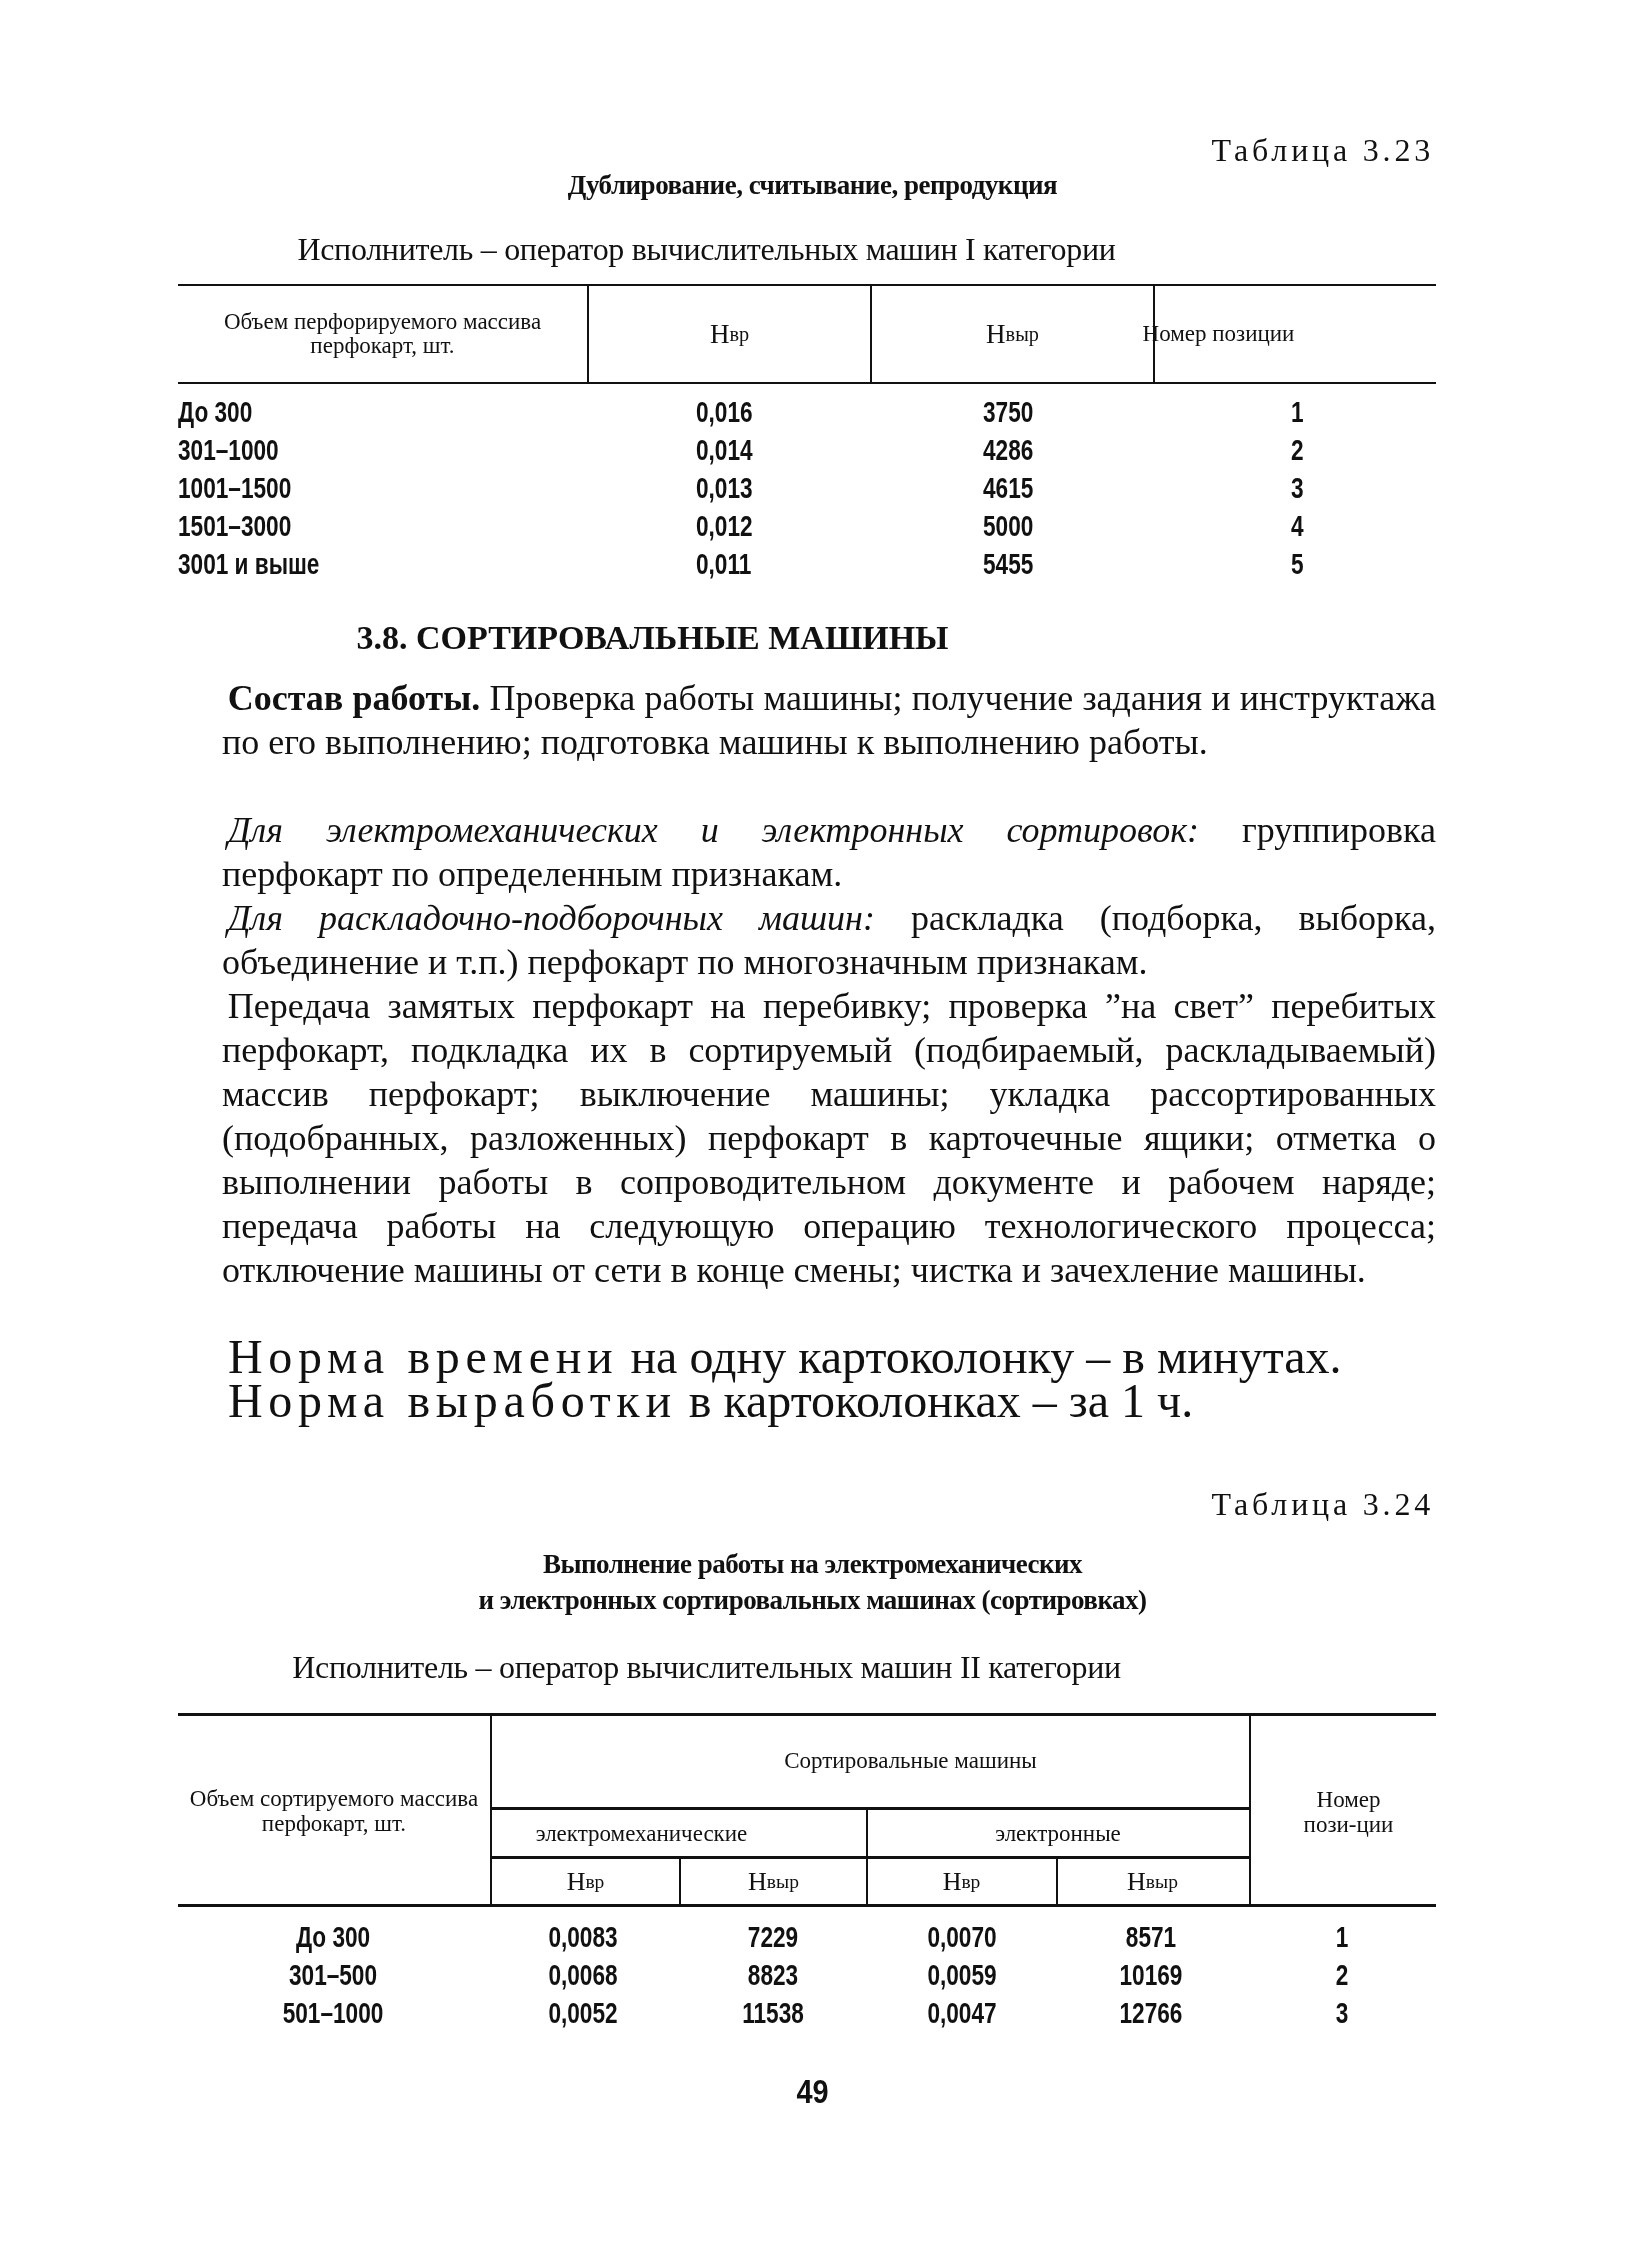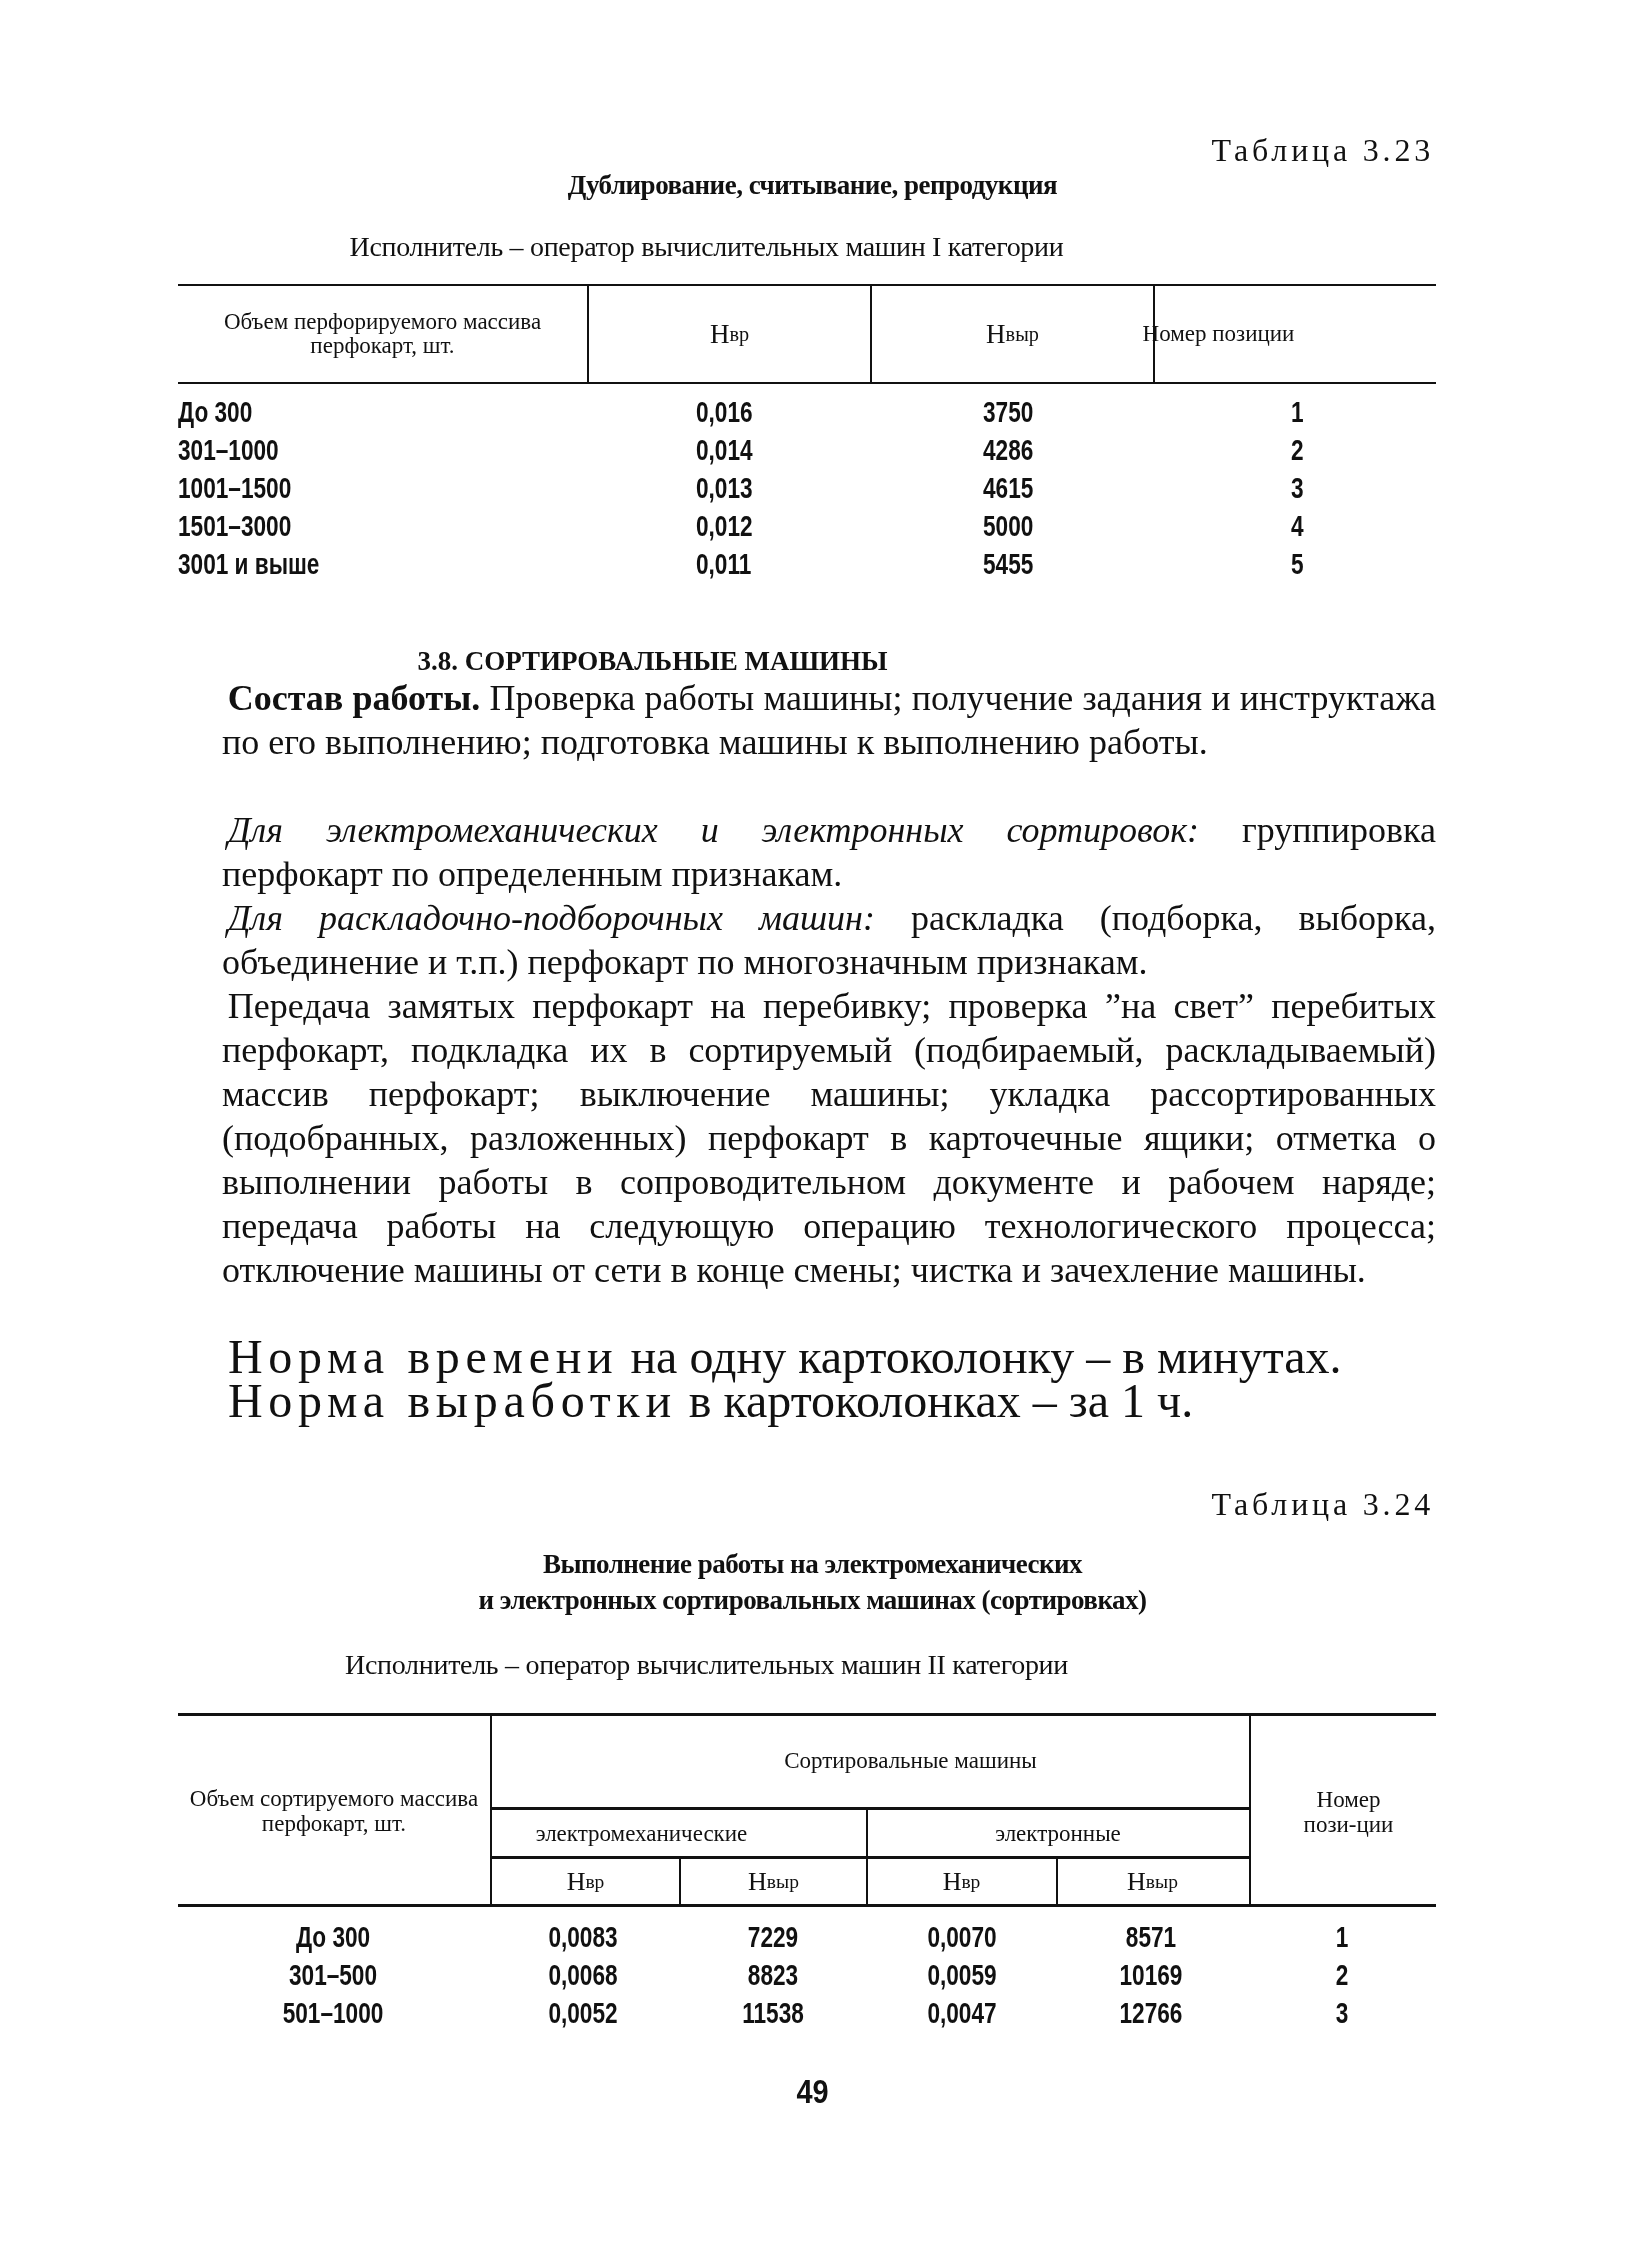--- a/index.html
+++ b/index.html
@@ -3,33 +3,33 @@
 <meta charset="utf-8">
 <style>
   html, body { margin: 0; padding: 0; background: #ffffff; }
   body { width: 1625px; height: 2257px; position: relative; overflow: hidden;
          font-family: "Liberation Serif", "DejaVu Serif", serif; color: #111; }
   .abs { position: absolute; }
   .table-label { right: 191px; top: 132px; font-size: 32px; letter-spacing: 3.8px;
                  font-family: "Liberation Serif", serif; }
   .table-title { left: 0; width: 1625px; text-align: center; font-weight: bold; font-size: 27px;
                  letter-spacing: -0.5px; }
-  .performer { left: 0; width: 1413px; text-align: center; font-size: 28px; letter-spacing: -0.3px; }
+  .performer { left: 0; width: 1413px; text-align: center; font-size: 32px; letter-spacing: -0.3px; }
 
   
   .t1 { left: 178px; top: 284px; width: 1258px; }
   .t1 .hdr { position: relative; height: 96px; border-top: 2.9px solid #111; border-bottom: 2.9px solid #111; }
   .t1 .hcell { position: absolute; top: 0; height: 96px; display: flex; align-items: center; justify-content: center;
                text-align: center; font-size: 23px; line-height: 24px; }
   .t1 .vline { position: absolute; top: 0; height: 96px; width: 1.9px; background: #111; }
   .t1 .rows { margin-top: 11.5px; }
   .t1 .row { position: relative; height: 38px; font-size: 29px; font-family: "Liberation Sans Narrow", "Liberation Sans", sans-serif; font-weight: bold; }
   .t1 .row span { position: absolute; top: 0; transform: scaleX(0.78); transform-origin: left center; }
 
-  .section-heading { left: 0; width: 1305px; top: 646px; text-align: center; font-weight: bold; font-size: 27px; }
+  .section-heading { left: 0; width: 1305px; top: 619px; text-align: center; font-weight: bold; font-size: 34px; }
 
   .para { left: 222px; width: 1214px; font-size: 36px; line-height: 44px; text-align: justify; }
   .para b { font-weight: bold; }
   .para i { font-style: italic; }
   .norm { left: 228px; font-size: 48px; line-height: 44px; }
   .spaced { letter-spacing: 5.7px; }
 
   
   .t2 { left: 178px; top: 1713px; width: 1258px; height: 203px; }
   .hline { position: absolute; height: 2.9px; background: #111; }

